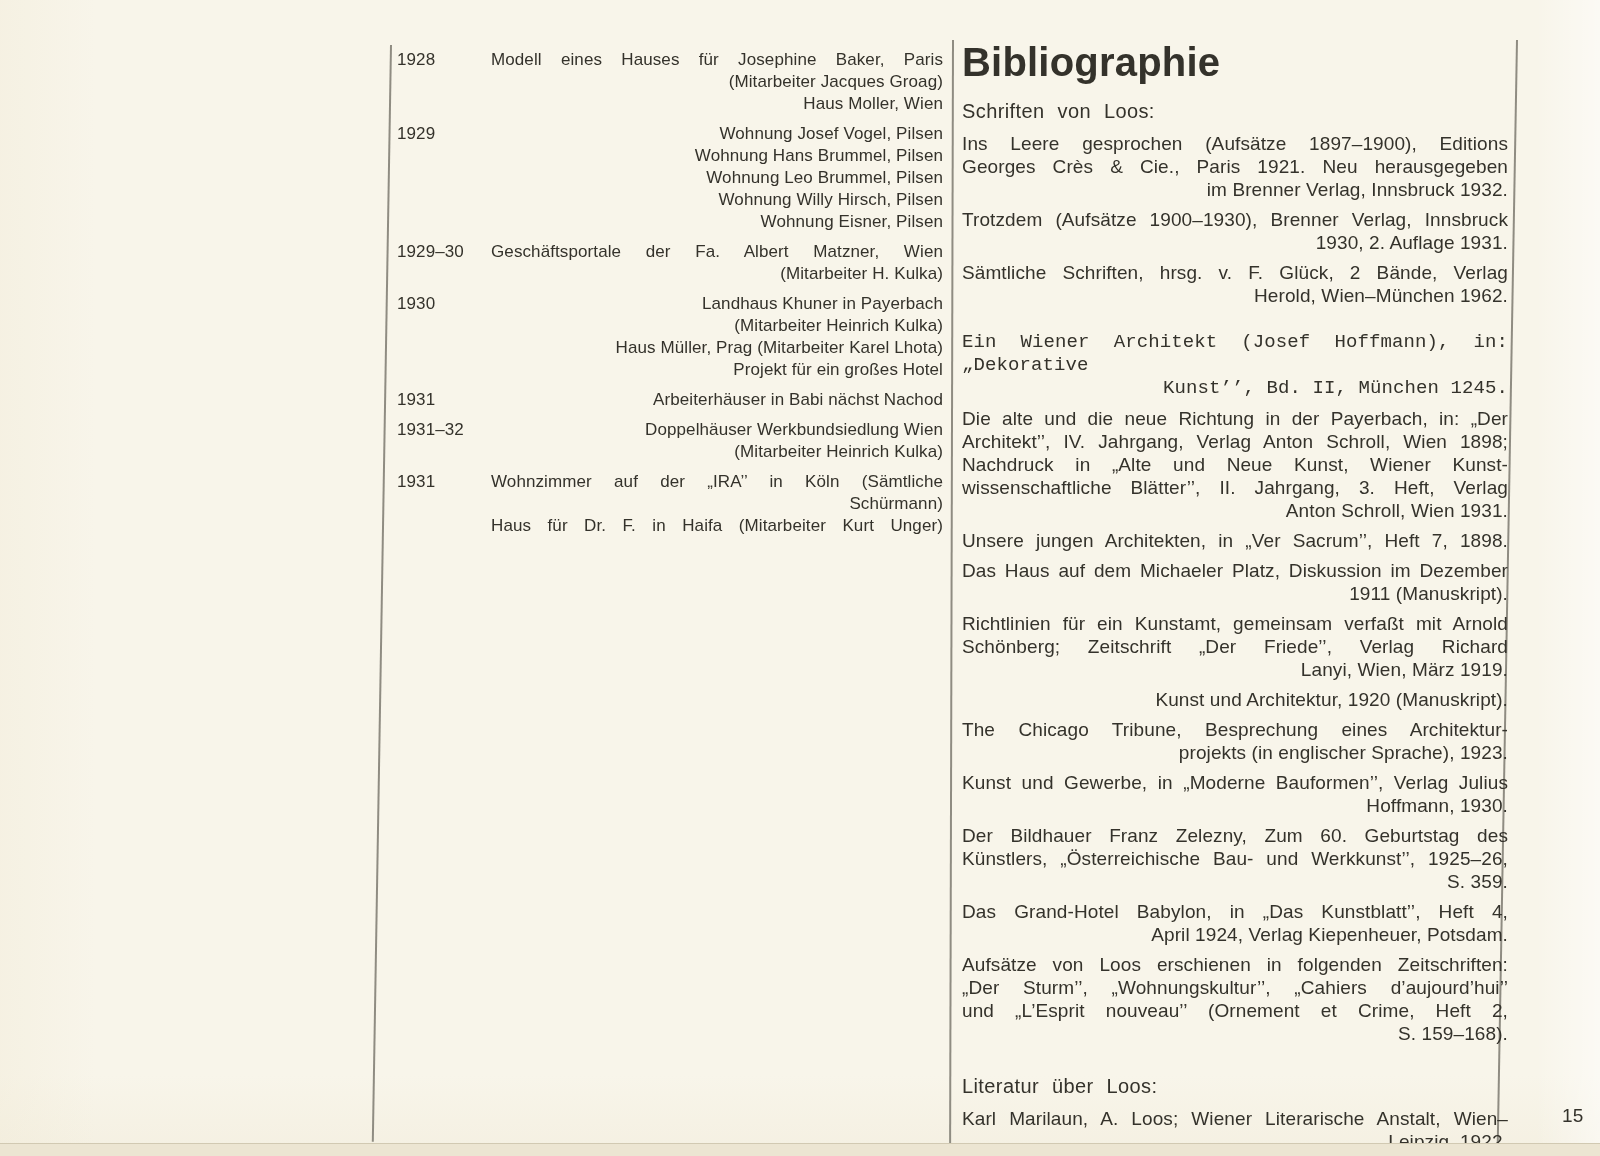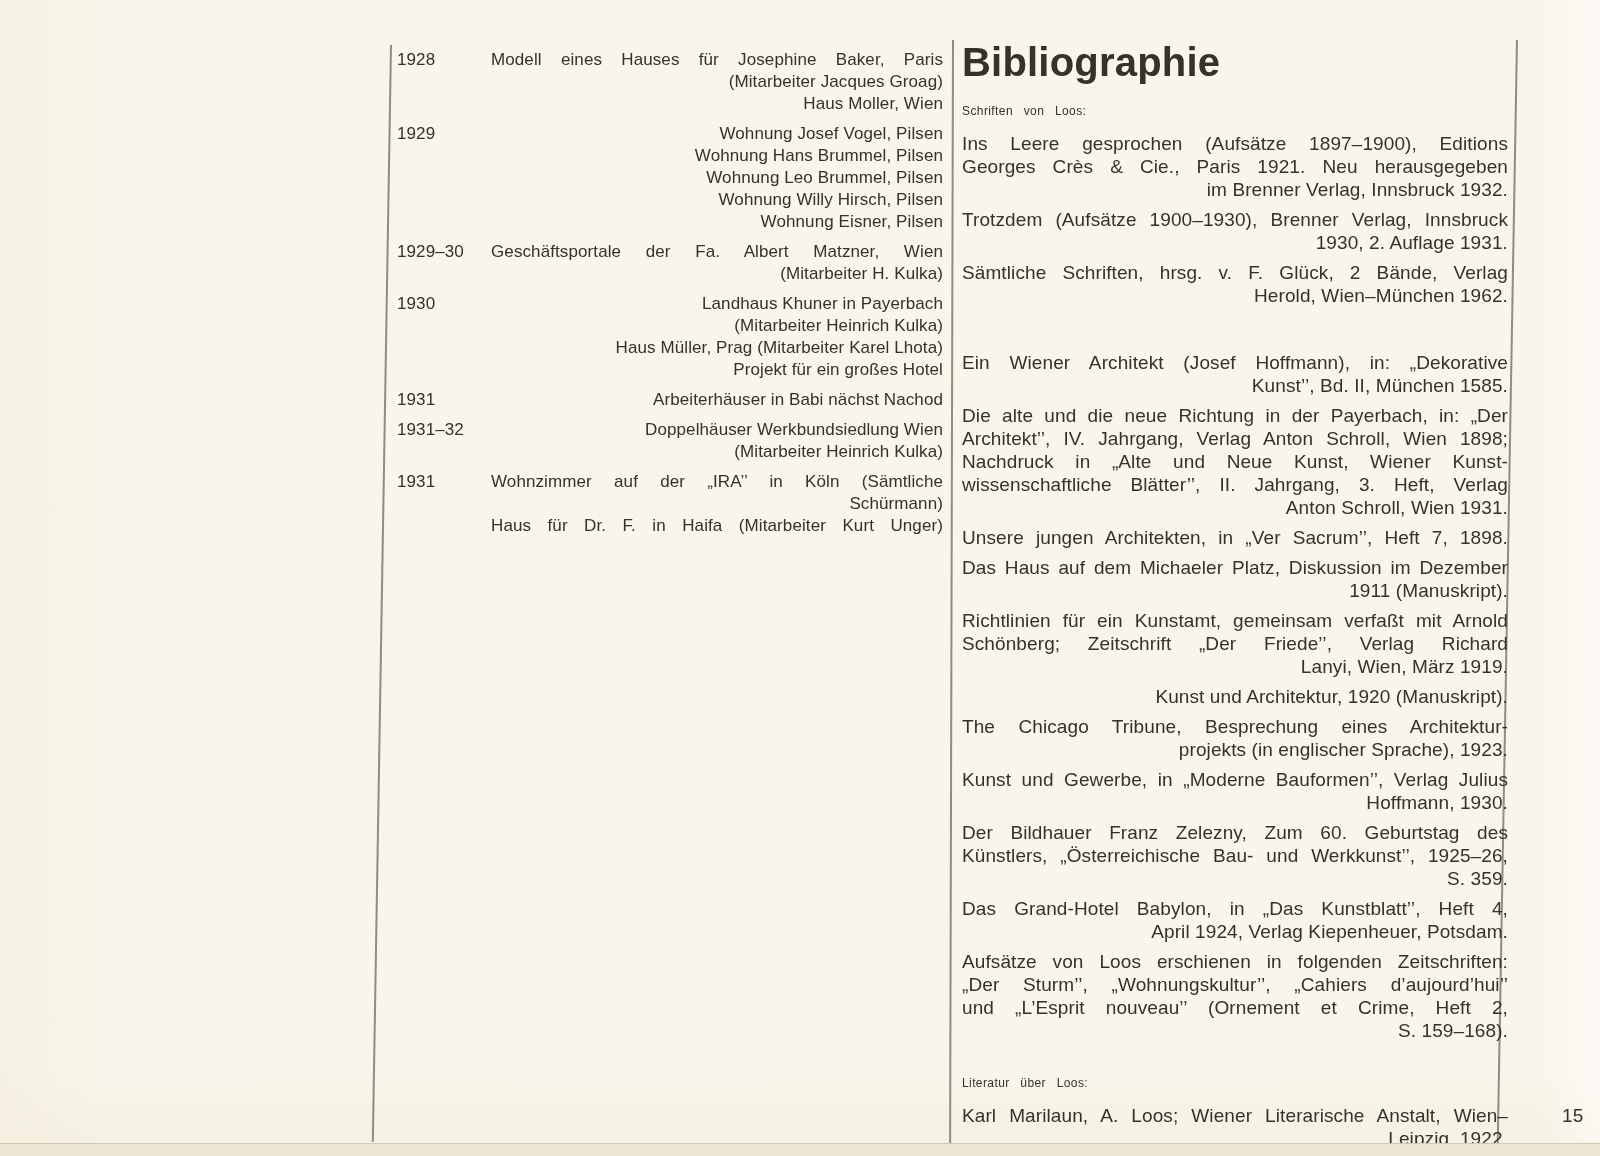--- a/index.html
+++ b/index.html
@@ -35,25 +35,25 @@
   #works{position:absolute;left:397px;top:49px;width:550px;}
   .entry{display:flex;margin-bottom:8px;font-size:17px;line-height:22px;letter-spacing:.1px;}
   .entry .year{width:94px;flex:none;}
   .entry .lines{width:452px;}
   .ln{white-space:normal;text-align:right;}
   .j{text-align:justify;text-align-last:justify;text-justify:inter-word;}
 
   
   #bib{position:absolute;left:962px;top:40px;width:546px;font-size:19px;line-height:23px;letter-spacing:.1px;}
   #bib-title{font-size:40px;font-weight:bold;line-height:44px;margin:0;letter-spacing:.2px;}
-  .subhead{margin-top:16px;font-size:12px;word-spacing:7px;letter-spacing:.4px;}
+  .subhead{margin-top:16px;font-size:20px;word-spacing:7px;letter-spacing:.4px;}
   .subhead.big-gap{margin-top:30px;}
   .para{margin-top:7px;}
   .para.first-after-subhead{margin-top:9px;}
-  .para.gap-before{margin-top:44px;}
+  .para.gap-before{margin-top:24px;font-family:Liberation Mono, monospace;}
 
   #page-number{position:absolute;left:1522px;top:1105px;font-size:19px;letter-spacing:.3px;margin-left:40px;}
 </style>
 </head>
 <body style="--paper: #f8f5ea; --ink: #34322b; --rule: #8f8c82; --edge: #ece5d2;">
 
 <div class="paper-tint"></div>
 
 <div class="rule" id="rule-left"></div>
 <div class="rule" id="rule-mid"></div>
@@ -131,21 +131,21 @@
         <div class="ln">1930, 2. Auflage 1931.</div>
       </div>
       <div class="para">
         <div class="ln j">Sämtliche Schriften, hrsg. v. F. Glück, 2 Bände, Verlag</div>
         <div class="ln">Herold, Wien–München 1962.</div>
       </div>
     </div>
   <div id="bib-sec2">
       <div class="para gap-before">
         <div class="ln j">Ein Wiener Architekt (Josef Hoffmann), in: „Dekorative</div>
-        <div class="ln">Kunst’’, Bd. II, München 1585.</div>
+        <div class="ln">Kunst’’, Bd. II, München 1245.</div>
       </div>
       <div class="para">
         <div class="ln j">Die alte und die neue Richtung in der Payerbach, in: „Der</div>
         <div class="ln j">Architekt’’, IV. Jahrgang, Verlag Anton Schroll, Wien 1898;</div>
         <div class="ln j">Nachdruck in „Alte und Neue Kunst, Wiener Kunst-</div>
         <div class="ln j">wissenschaftliche Blätter’’, II. Jahrgang, 3. Heft, Verlag</div>
         <div class="ln">Anton Schroll, Wien 1931.</div>
       </div>
       <div class="para">
         <div class="ln j">Unsere jungen Architekten, in „Ver Sacrum’’, Heft 7, 1898.</div>

